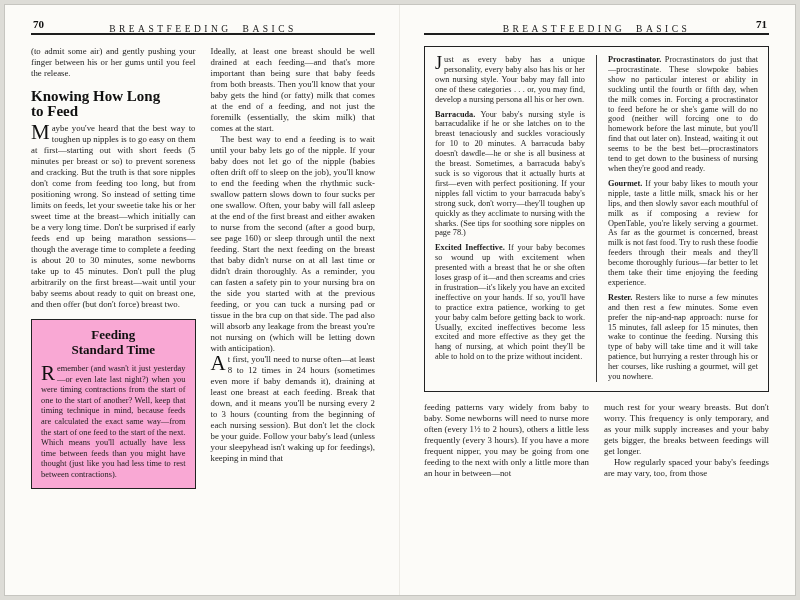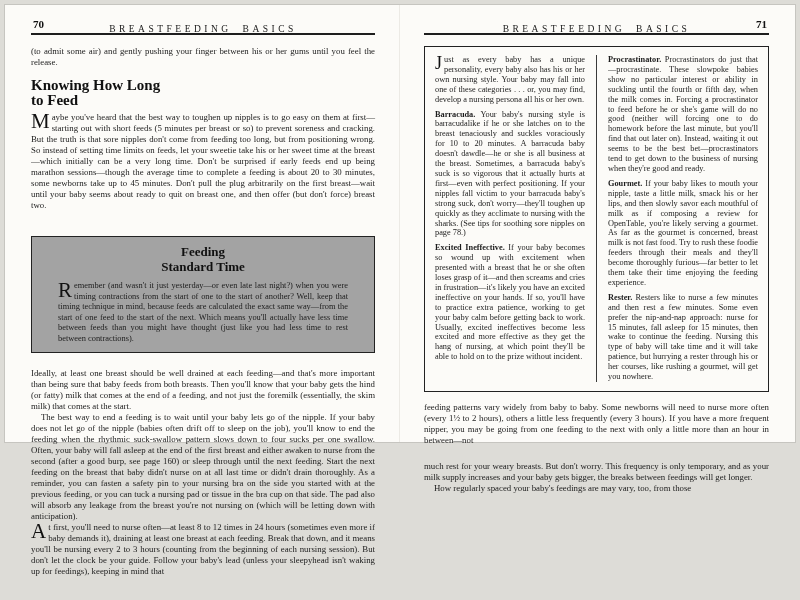--- a/index.html
+++ b/index.html
@@ -1,42 +1,42 @@
 <!DOCTYPE html>
 <html><head>
 <meta charset="utf-8">
 <style>
   * { margin:0; padding:0; box-sizing:border-box; }
   html,body { width:800px; height:600px; overflow:hidden; }
   body { font-family:"Liberation Serif", serif; background:#dddcd7; }
   .frame { width:800px; height:600px; padding:4px; }
-  .spread { display:flex; width:792px; height:439px; background:#fcfbf8; border:1px solid #c6c5c0;justify-content:center; }
+  .spread { display:flex; width:792px; height:592px; background:#fcfbf8; border:1px solid #c6c5c0;justify-content:center; }
   .page { width:50%; padding:13px 24px 10px 26px; min-width:0; }
   .page-left { border-right:1px solid #eceae5; }
   .page-right { padding:13px 26px 10px 24px; }
 
   .pagehead { position:relative; text-align:center; border-bottom:2px solid #1e1e1e;
               padding-bottom:5px; margin-bottom:11px; height:17px; }
   .runhead { font-size:9.5px; letter-spacing:3.5px; word-spacing:5px; color:#1a1a1a;margin-top:9px; }
   .folio { position:absolute; top:0; font-weight:bold; font-size:11px; color:#111; }
   .page-left .folio { left:2px; }
   .page-right .folio { right:2px; }
 
-  .cols { display:flex; gap:15px;flex-direction:column; }
+  .cols { display:flex; gap:15px; }
   .col { flex:1; min-width:0; }
 
   p { font-size:8.8px; line-height:11px; text-align:justify; color:#1c1c1c; }
   .indent { text-indent:10px; }
 
   h2 { font-size:15px; line-height:14.5px; margin:10px 0 5px; max-width:132px; color:#101010; }
 
   .dropcap { float:left; font-size:21px; line-height:17px; padding:1px 2px 0 0; color:#111; }
   .dropcap-sm { float:left; font-size:18px; line-height:15px; padding:1px 2px 0 0; color:#111; }
 
-  .sidebox { border:1.5px solid #222; margin-top:25px; padding:8px 26px 7px; background:#a3a3a3; }
+  .sidebox { border:1.5px solid #222; margin-top:9px; padding:8px 9px 7px; background:#f9a8d4; }
   .sidebox p { font-size:8.4px; line-height:10.6px; }
   .boxtitle { text-align:center; font-weight:bold; font-size:13px; line-height:14.5px; margin-bottom:7px; color:#101010; }
   .boxtitle .line { display:block; }
 
   .bigbox { border:1.5px solid #222; padding:8px 10px 9px; margin-bottom:10px; background:#fcfbf8; }
   .bigbox h3 { text-align:center; font-size:13.5px; margin:2px 0 8px; color:#101010; }
   .bigbox p { font-size:8.3px; line-height:9.9px; margin-bottom:5px; }
   .bigbox p:last-child { margin-bottom:0; }
   .boxcols { display:flex; }
   .boxcol { flex:1; min-width:0; }

